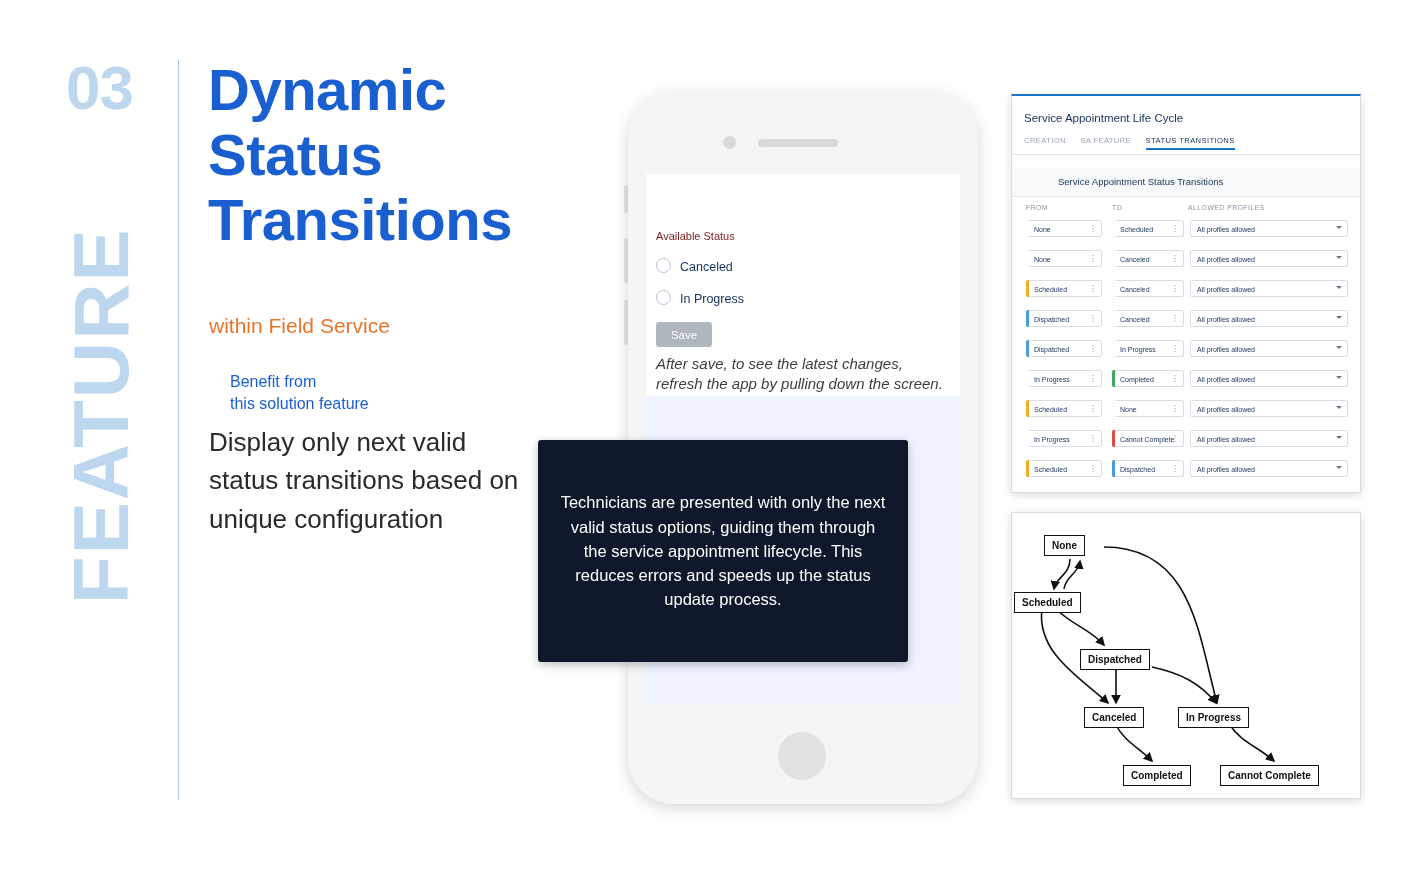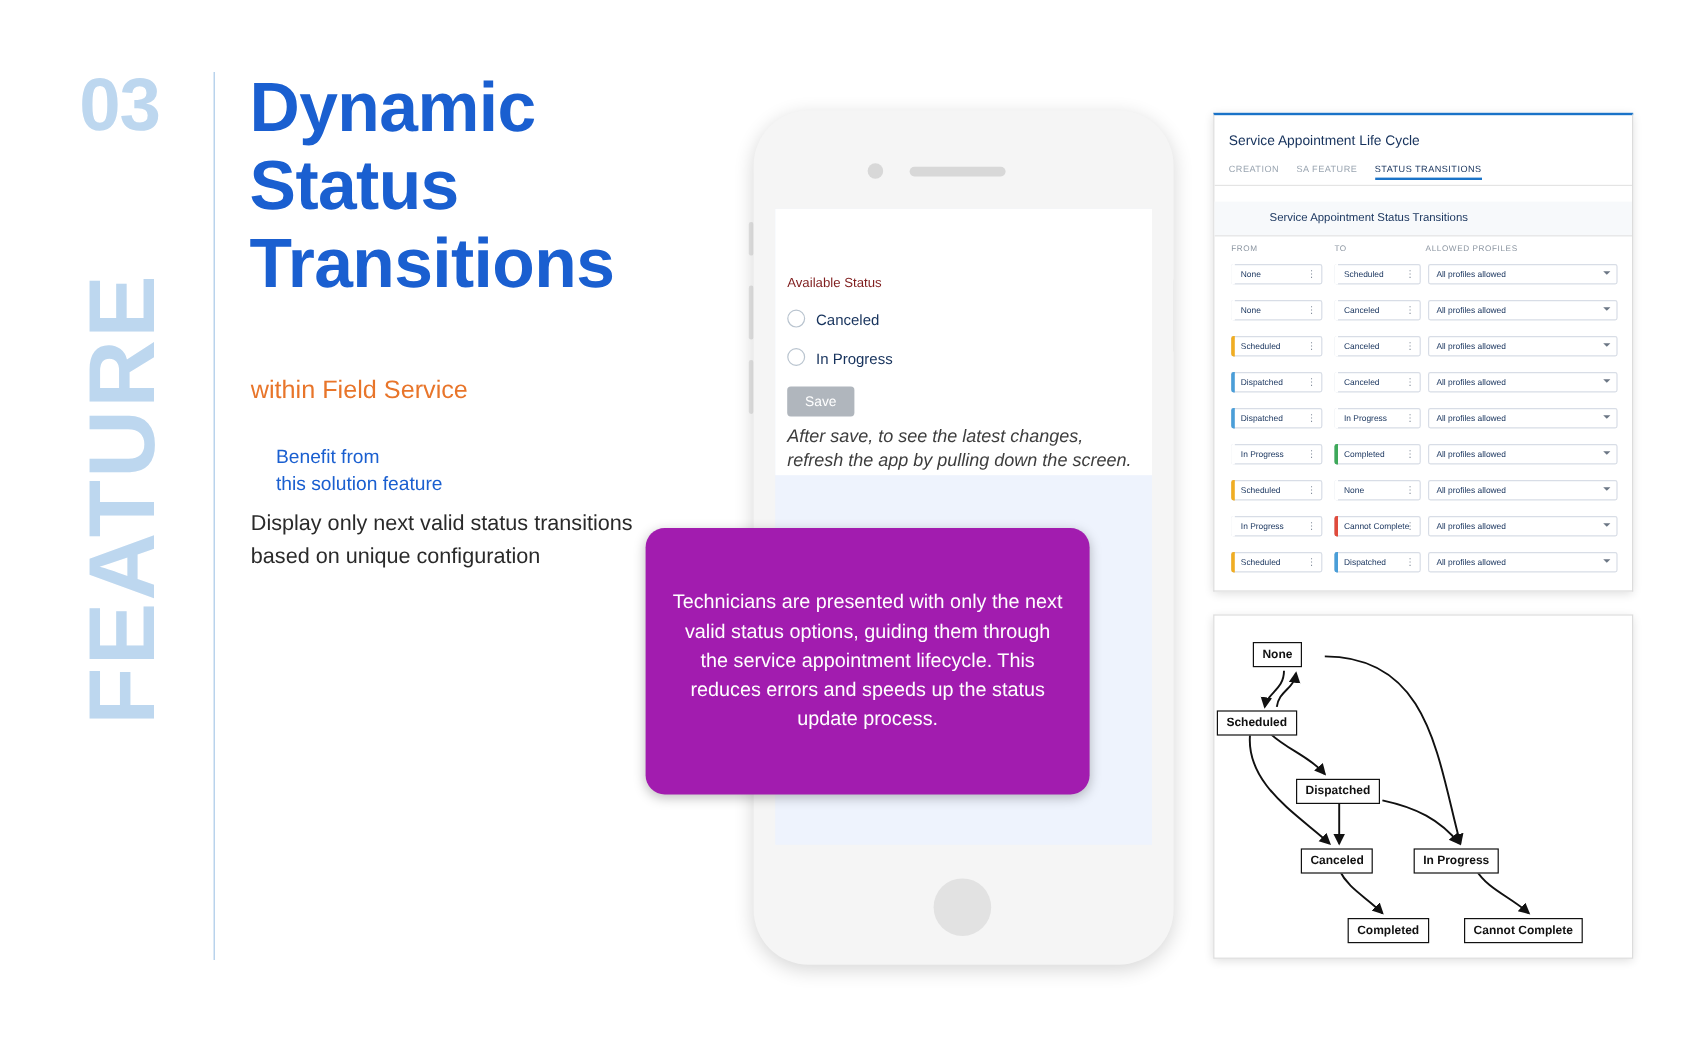--- a/index.html
+++ b/index.html
@@ -77,21 +77,21 @@
     line-height: 1.4;
     font-weight: 500;
     width: 300px;
     margin-left: 21px;
   }
   .benefit-body {
     position: absolute;
     left: 209px;
     top: 423px;
     color: #2a2a2a;
-    font-size: 18px;
+    font-size: 26px;
     line-height: 1.48;
     width: 330px;
   }
 
   
   .phone {
     position: absolute;
     left: 628px;
     top: 92px;
     width: 350px;
@@ -205,22 +205,22 @@
     line-height: 1.35;
   }
 
   
   .callout {
     position: absolute;
     left: 538px;
     top: 440px;
     width: 370px;
     height: 222px;
-    background: #a21caf;
-    border-radius: 16px;
+    background: #0f172a;
+    border-radius: 3px;
     box-shadow: 0 3px 10px rgba(0,0,0,0.25);
     color: #ffffff;
     font-size: 16.5px;
     line-height: 1.47;
     text-align: center;
     display: flex;
     align-items: center;
     justify-content: center;
     padding: 0 22px;
     box-sizing: border-box;

